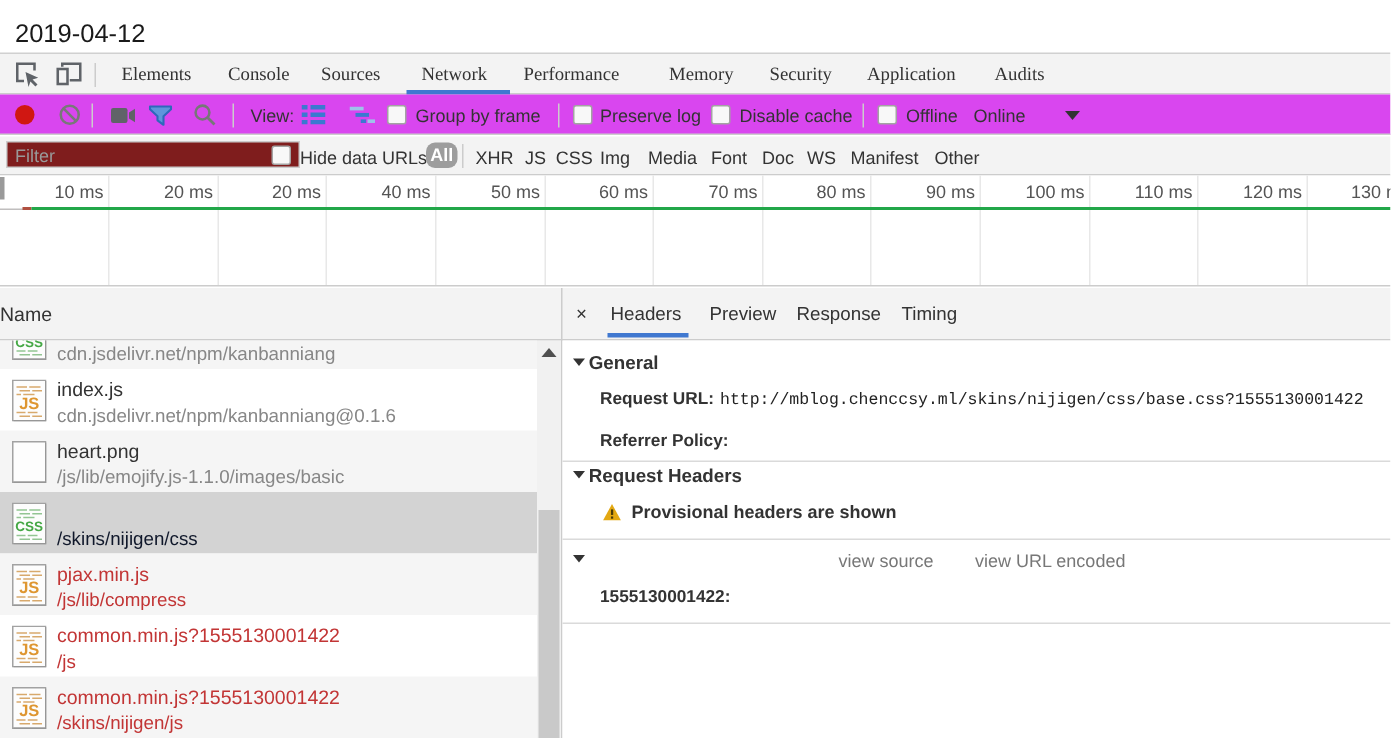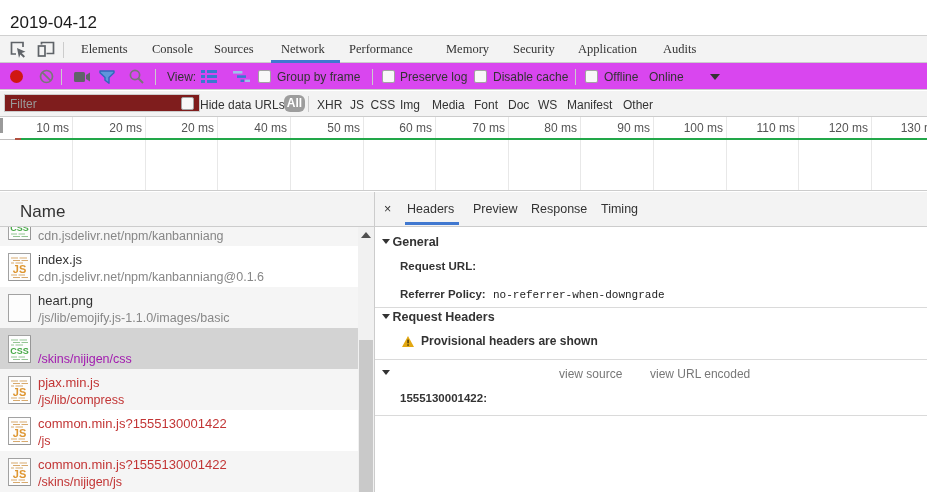--- a/index.html
+++ b/index.html
@@ -34,35 +34,35 @@
 #overview { left:0; top:117px; width:927px; height:74px; background:#fff; border-bottom:1px solid #ccc; }
 .gline { position:absolute; top:0; width:1px; height:73px; background:#e8e8e8; }
 .tlabel { position:absolute; top:4px; width:60px; font-size:12px; color:#545454; text-align:right; }
 #grip { position:absolute; left:0; top:1px; width:3px; height:15px; background:#9a9a9a; }
 #greenline { position:absolute; left:21px; top:21px; width:906px; height:2px; background:#22a749; }
 #grayline { position:absolute; left:0px; top:22px; width:16px; height:1px; background:#c0bebe; }
 #redseg { position:absolute; left:15px; top:21px; width:6px; height:2px; background:#b05040; }
 
 
 #hstrip { left:0; top:192px; width:927px; height:35px; background:#f3f3f3; border-bottom:1px solid #ccc; }
-#hstrip .nm { position:absolute; left:20px; top:10px; font-size:17px; color:#333; }
+#hstrip .nm { position:absolute; left:0; top:10px; font-size:13px; color:#333; }
 #dtabs span { position:absolute; top:10px; font-size:12.5px; color:#333; white-space:nowrap; }
 #hdrunder { position:absolute; left:405px; top:30px; width:54px; height:3px; background:#4078d0; }
 #closex { position:absolute; left:384px; top:6px; font-size:16px; color:#5f6368; }
 
 
 #content { left:0; top:227px; width:927px; height:265px; overflow:hidden; }
 #rows { position:absolute; left:0; top:-22px; width:358px; }
 .row { position:relative; width:358px; height:41px; }
 .row.odd { background:#f5f5f5; }
 .row.sel { background:#d3d3d3; }
 .rmain { position:absolute; left:38px; top:6px; font-size:13px; color:#333; white-space:nowrap; }
 .rsub { position:absolute; left:38px; top:24px; font-size:12.5px; color:#878787; white-space:nowrap; }
 .row.err .rmain, .row.err .rsub { color:#c23535; }
-.row.sel .rsub { color:#a21caf; }
+.row.sel .rsub { color:#0f172a; }
 .ricon { position:absolute; left:8px; top:6.5px; width:23px; height:28px; }
 
 
 #sbar { position:absolute; left:358px; top:0px; width:16px; height:265px; background:#f1f1f1; }
 #sthumb { position:absolute; left:1px; top:113px; width:14px; height:152px; background:#c9c9c9; }
 #sarrow { position:absolute; left:3px; top:5px; width:0; height:0; border-left:5px solid transparent; border-right:5px solid transparent; border-bottom:6px solid #505050; }
 
 #pdivider { position:absolute; left:374px; top:192px; width:1px; height:300px; background:#ccc; }
 
 
@@ -357,22 +357,22 @@
       <div id="sarrow"></div>
     </div>
   </div>
 
   <div id="pdivider" class="abs"></div>
 
   <div id="detail" class="abs">
     <div class="tri" style="left:7px;top:12px"></div>
     <span class="sechead" style="left:17.5px;top:8px">General</span>
     <span class="klabel" style="left:25px;top:33px">Request URL:</span>
+    <span class="kval" style="left:105px;top:34px">http://mblog.chenccsy.ml/skins/nijigen/css/base.css?1555130001422</span>
     <span class="klabel" style="left:25px;top:61px">Referrer Policy:</span>
-    <span class="kval" style="left:118px;top:62px">no-referrer-when-downgrade</span>
     <div class="hdiv" style="top:80px"></div>
     <div class="tri" style="left:7px;top:87px"></div>
     <span class="sechead" style="left:17.5px;top:83px">Request Headers</span>
     <svg class="abs" style="left:27px;top:109px" width="12" height="11" viewBox="0 0 12 11">
       <path d="M6 0 L12 11 H0 Z" fill="#e3a812"></path>
       <rect x="5.3" y="3.6" width="1.5" height="3.7" fill="#4a3a08"></rect>
       <rect x="5.3" y="8.3" width="1.5" height="1.5" fill="#4a3a08"></rect>
     </svg>
     <span class="sechead" style="left:46px;top:107px;font-size:12px">Provisional headers are shown</span>
     <div class="hdiv" style="top:132px"></div>

